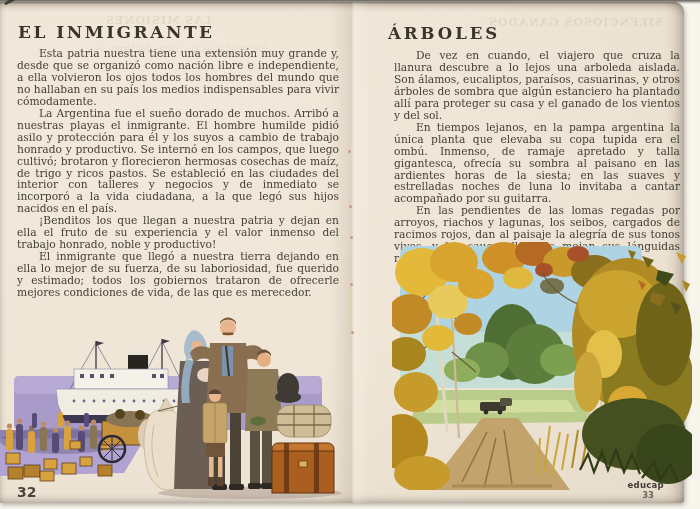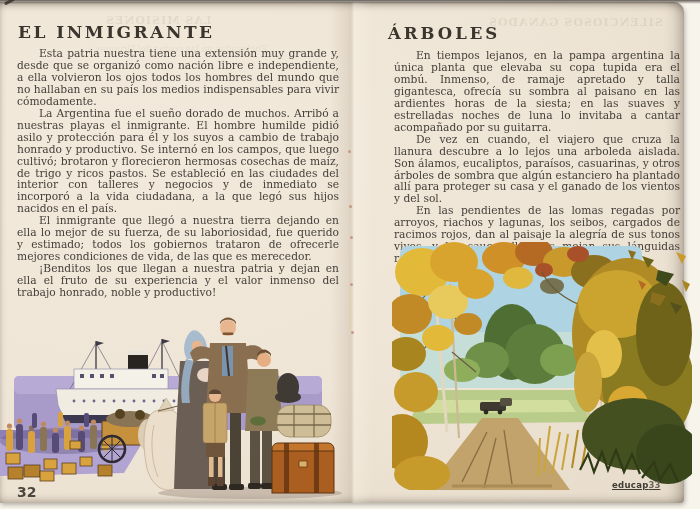--- a/index.html
+++ b/index.html
@@ -29,24 +29,24 @@
   .title-right{left:388px;top:13px;font-size:16.5px;letter-spacing:3px;}
   .body-col{position:absolute;color:var(--c-ink,#45403a);font-size:10.7px;line-height:11.95px;
     text-align:justify;hyphens:auto;-webkit-hyphens:auto;}
   .body-left{left:17px;top:48px;width:322px;}
   .body-right{left:394px;top:50px;width:286px;}
   .body-col p{margin:0;text-indent:22px;}
   .ghost{position:absolute;transform:scaleX(-1);opacity:.10;filter:blur(.7px);color:#6e6250;font-weight:700;white-space:nowrap;}
   .ghost-sub{font-weight:400;opacity:.08;}
   .pageno{position:absolute;font-family:"DejaVu Sans","Liberation Sans",sans-serif;font-weight:700;font-size:14px;color:#4a453d;}
   .pageno-left{left:17px;top:484px;}
-  .imprint{position:absolute;left:612px;top:480px;width:52px;display:flex;flex-direction:row;align-items:flex-end;
-    font-family:"DejaVu Sans","Liberation Sans",sans-serif;color:#3f3b33;text-decoration:underline;}
+  .imprint{position:absolute;left:612px;top:480px;width:52px;display:flex;flex-direction:column;align-items:flex-end;
+    font-family:"DejaVu Sans","Liberation Sans",sans-serif;color:#3f3b33;}
   .imprint .name{font-size:8.5px;font-weight:700;letter-spacing:.3px;}
-  .imprint .num{font-size:8.5px;font-weight:700;margin-right:3px;color:#6b655a;}
+  .imprint .num{font-size:8.5px;font-weight:700;margin-right:10px;color:#6b655a;}
   .illus{position:absolute;}
 </style>
 </head>
 <body>
 
 <div class="scan">
   <div class="book"></div>
   <div class="gutter"></div>
   <div class="thread"></div>
   <div class="stitch" style="left:348px;top:150px"></div>
@@ -54,22 +54,22 @@
   <div class="stitch" style="left:350px;top:236px"></div>
   <div class="stitch" style="left:350px;top:283px"></div>
   <div class="stitch" style="left:351px;top:331px"></div>
 
   <div class="ghost" style="left:105px;top:14px;font-size:11px;letter-spacing:1px;">LAS MISIONES</div>
   <div class="ghost ghost-sub" style="left:95px;top:44px;font-size:9px;">Enclavadas en las costas del Uruguay</div>
   <h1 class="page-title title-left">EL INMIGRANTE</h1>
   <div class="body-col body-left">
     <p>Esta patria nuestra tiene una extensión muy grande y, desde que se organizó como nación libre e independiente, a ella volvieron los ojos todos los hombres del mundo que no hallaban en su país los medios indispensables para vivir cómodamente.</p>
     <p>La Argentina fue el sueño dorado de muchos. Arribó a nuestras playas el inmigrante. El hombre humilde pidió asilo y protección para él y los suyos a cambio de trabajo honrado y productivo. Se internó en los campos, que luego cultivó; brotaron y florecieron hermosas cosechas de maíz, de trigo y ricos pastos. Se estableció en las ciudades del interior con talleres y negocios y de inmediato se incorporó a la vida ciudadana, a la que legó sus hijos nacidos en el país.</p>
+    <p>¡Benditos los que llegan a nuestra patria y dejan en ella el fruto de su experiencia y el valor inmenso del trabajo honrado, noble y productivo!</p>
     <p>El inmigrante que llegó a nuestra tierra dejando en ella lo mejor de su fuerza, de su laboriosidad, fue querido y estimado; todos los gobiernos trataron de ofrecerle mejores condiciones de vida, de las que es merecedor.</p>
-    <p>¡Benditos los que llegan a nuestra patria y dejan en ella el fruto de su experiencia y el valor inmenso del trabajo honrado, noble y productivo!</p>
   </div>
 
   <svg class="illus" style="left:0;top:313px" width="348" height="186" viewBox="0 0 348 186" role="img">
 
     <g>
       <rect x="14" y="63" width="308" height="54" rx="5" fill="#a89bca"></rect>
       <rect x="14" y="63" width="308" height="18" rx="5" fill="#bcb0d8" opacity=".75"></rect>
       <polygon points="0,117 150,117 124,160 0,163" fill="#b1a4d2"></polygon>
       <polygon points="0,117 150,117 146,124 0,126" fill="#8d7fb8"></polygon>
     </g>
@@ -219,22 +219,22 @@
       <rect x="284" y="130" width="5" height="50" fill="#5e3210" opacity=".75"></rect>
       <rect x="314" y="130" width="5" height="50" fill="#5e3210" opacity=".75"></rect>
       <rect x="299" y="148" width="8" height="6" fill="#d8b268" stroke="#5e3210" stroke-width=".7"></rect>
     </g>
   </svg>
   <div class="pageno pageno-left">32</div>
 
   <div class="ghost" style="left:488px;top:16px;font-size:11px;letter-spacing:1px;">SILENCIOSOS GANADOS</div>
   <h1 class="page-title title-right">ÁRBOLES</h1>
   <div class="body-col body-right">
+    <p>De vez en cuando, el viajero que cruza la llanura descubre a lo lejos una arboleda aislada. Son álamos, eucaliptos, paraísos, casuarinas, y otros árboles de sombra que algún estanciero ha plantado allí para proteger su casa y el ganado de los vientos y del sol.</p>
     <p>En tiempos lejanos, en la pampa argentina la única planta que elevaba su copa tupida era el ombú. Inmenso, de ramaje apretado y talla gigantesca, ofrecía su sombra al paisano en las ardientes horas de la siesta; en las suaves y estrelladas noches de luna lo invitaba a cantar acompañado por su guitarra.</p>
-    <p>De vez en cuando, el viajero que cruza la llanura descubre a lo lejos una arboleda aislada. Son álamos, eucaliptos, paraísos, casuarinas, y otros árboles de sombra que algún estanciero ha plantado allí para proteger su casa y el ganado de los vientos y del sol.</p>
     <p>En las pendientes de las lomas regadas por arroyos, riachos y lagunas, los seibos, cargados de racimos rojos, dan al paisaje la alegría de sus tonos vivos, y los sauces llorones mojan sus lánguidas ramas en el cristal del agua rumorosa.</p>
   </div>
 
   <svg class="illus" style="left:392px;top:242px" width="300" height="248" viewBox="0 0 300 248" role="img">
     <g>
       <rect x="8" y="4" width="242" height="142" rx="8" fill="#aed3e2"></rect>
       <rect x="8" y="90" width="242" height="56" fill="#c5dfd8"></rect>
     </g>
     <g>
       <ellipse cx="120" cy="100" rx="28" ry="38" fill="#4f6e33"></ellipse>

